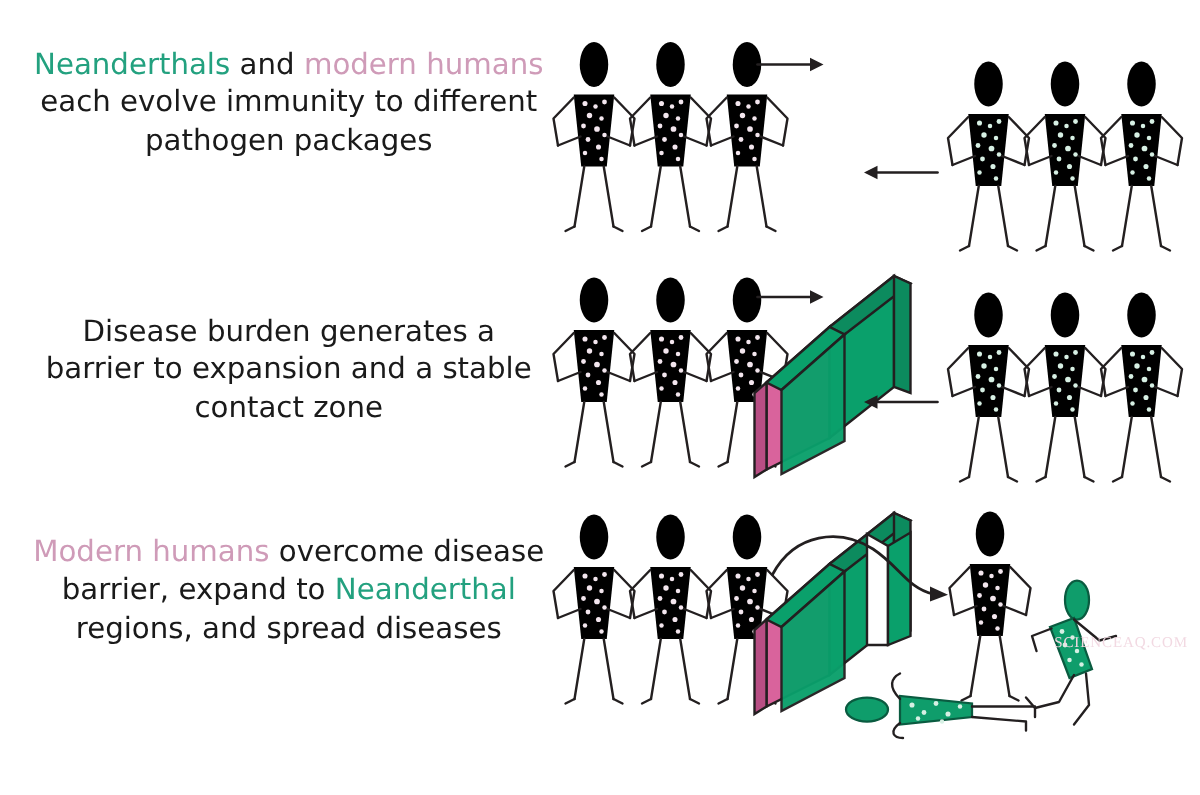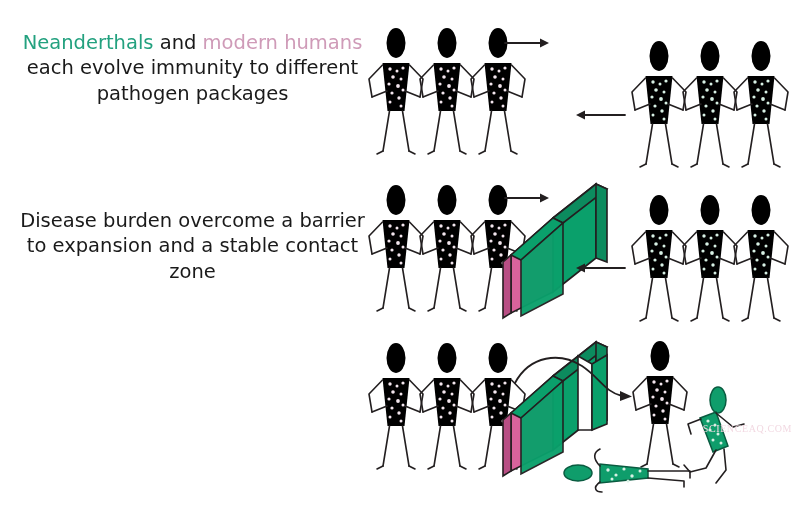--- a/index.html
+++ b/index.html
@@ -59,23 +59,26 @@
 </head>
 <body>
 
 <div id="stage">
 
   <div class="caption" id="caption-1">
     <span class="hl-neander">Neanderthals</span><span> and </span><span class="hl-modern">modern humans</span><span> each evolve immunity to different pathogen packages</span>
   </div>
 
   <div class="caption" id="caption-2">
-    <span>Disease burden overcome a barrier to expansion and a stable contact zone</span>
+    <span>Disease burden generates a barrier to expansion and a stable contact zone</span>
   </div>
 
+  <div class="caption" id="caption-3">
+    <span class="hl-modern">Modern humans</span><span> overcome disease barrier, expand to </span><span class="hl-neander">Neanderthal</span><span> regions, and spread diseases</span>
+  </div>
 
   <svg class="svg-layer" viewBox="0 0 800 530">
     <defs>
 
       <g id="fig-stand">
         <ellipse class="hd" cx="0" cy="-62" rx="9.5" ry="15"></ellipse>
         <path class="ts" d="M -13.5,-42 L 13.5,-42 L 8.5,6 L -8.5,6 Z"></path>
         <path class="lm" d="M -13.5,-40 L -27,-26 L -24,-8"></path>
         <path class="lm" d="M 13.5,-40 L 27,-26 L 24,-8"></path>
         <path class="lm" d="M -24,-8 L -9,-14"></path>

